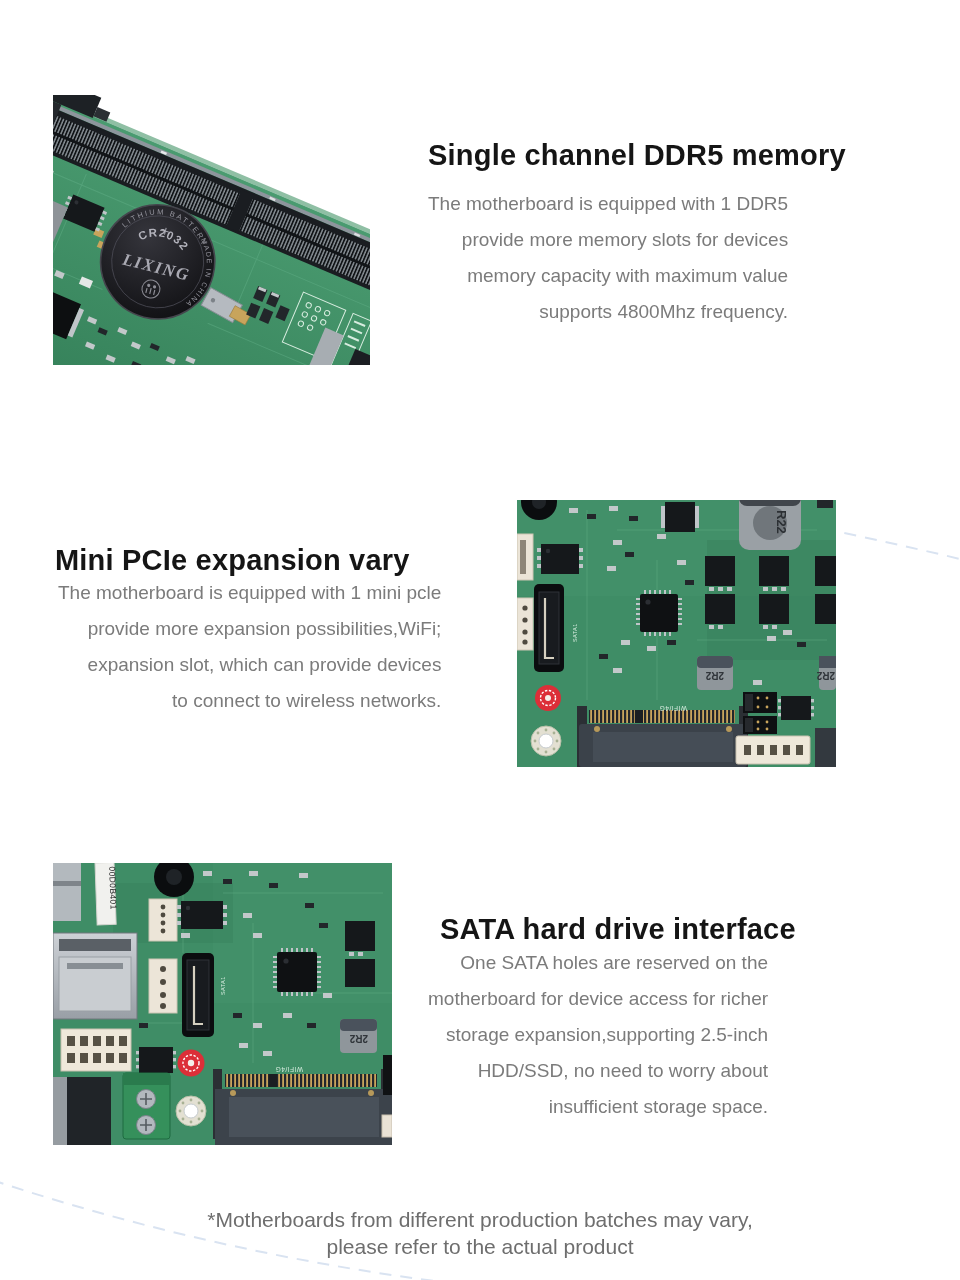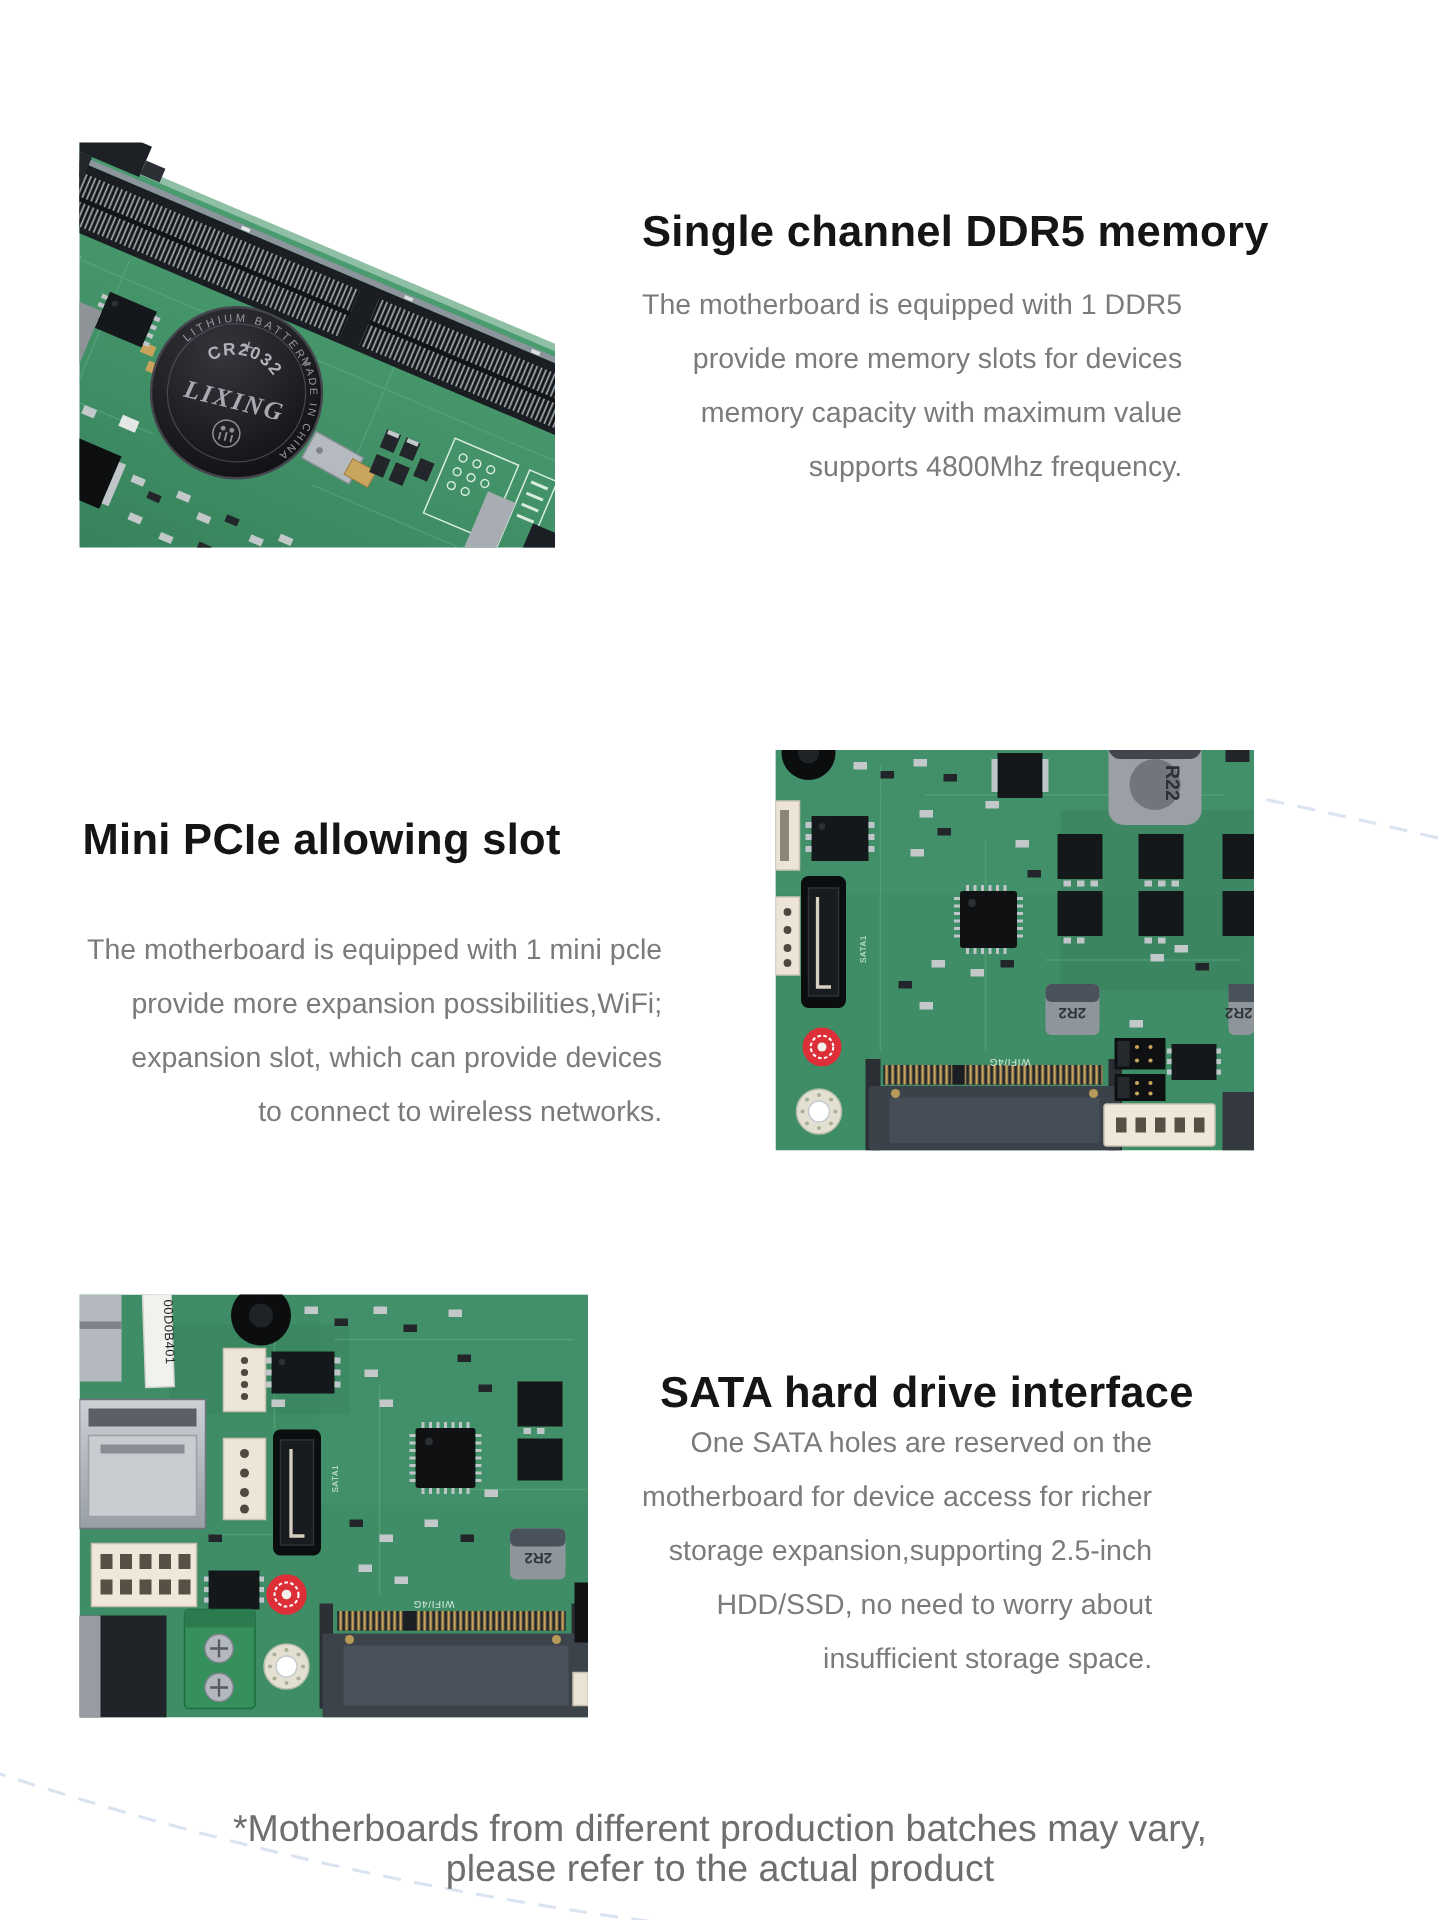--- a/index.html
+++ b/index.html
@@ -11,24 +11,24 @@
   .fig2{left:517px;top:500px;width:319px;height:267px;}
   .fig3{left:53px;top:863px;width:339px;height:282px;}
   .hd{position:absolute;z-index:3;font-size:29px;font-weight:bold;color:#151515;
       letter-spacing:.2px;white-space:nowrap;}
   .hd1{left:428px;top:115px;}
   .hd2{left:55px;top:520px;}
   .hd3{left:428px;top:889px;margin-left:12px;}
   .bd{position:absolute;z-index:3;font-size:19px;line-height:36px;color:#7b7b7b;}
   .bd p{margin:0;white-space:nowrap;text-align:right;}
   .bd1{left:428px;top:186px;}
-  .bd2{left:58px;top:575px;margin-top:41px;}
+  .bd2{left:58px;top:575px;}
   .bd3{left:428px;top:945px;}
   .footer{position:absolute;z-index:3;left:0;top:1206px;width:960px;text-align:center;
-          font-size:25px;line-height:27px;color:#6e6e6e;}
+          font-size:21px;line-height:27px;color:#6e6e6e;}
   .footer p{margin:0;}
   
   .silk{stroke:#d7ecdf;fill:none;stroke-width:1;}
   .trace{stroke:#5fae85;stroke-width:1;fill:none;opacity:.5;}
   .pad{fill:#c3c8ca;} .dk{fill:#22262a;} .chip{fill:#15181b;}
   .pin{fill:#c0c5c9;} .gold{fill:#c8a45c;}
   svg text{user-select:none;}
 </style>
 </head>
 <body>
@@ -616,21 +616,21 @@
   </figure>
 
   <h2 class="hd hd1">Single channel DDR5 memory</h2>
   <div class="bd bd1">
     <p>The motherboard is equipped with 1 DDR5</p>
     <p>provide more memory slots for devices</p>
     <p>memory capacity with maximum value</p>
     <p>supports 4800Mhz frequency.</p>
   </div>
 
-  <h2 class="hd hd2">Mini PCIe allowing slot</h2>
+  <h2 class="hd hd2">Mini PCIe expansion vary</h2>
   <div class="bd bd2">
     <p>The motherboard is equipped with 1 mini pcle</p>
     <p>provide more expansion possibilities,WiFi;</p>
     <p>expansion slot, which can provide devices</p>
     <p>to connect to wireless networks.</p>
   </div>
 
   <h2 class="hd hd3">SATA hard drive interface</h2>
   <div class="bd bd3">
     <p>One SATA holes are reserved on the</p>

